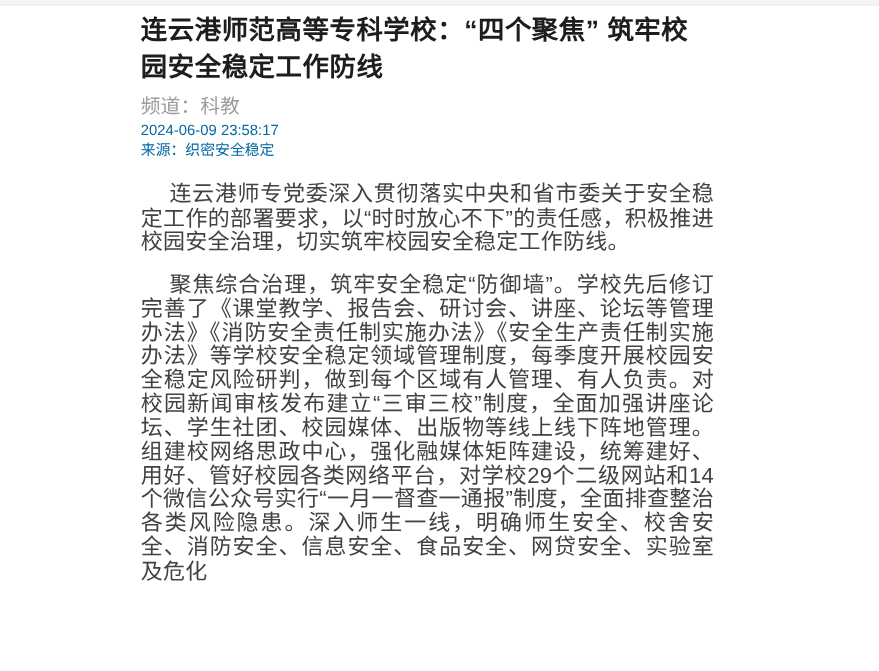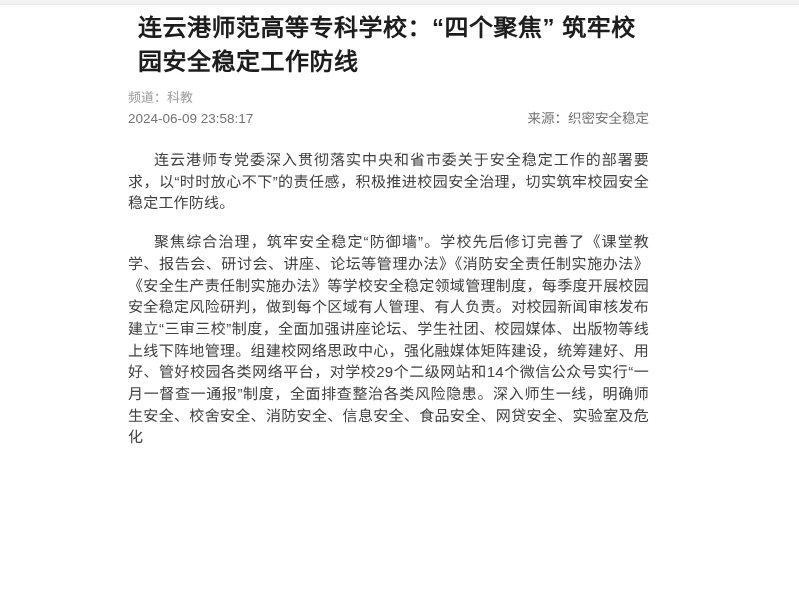--- a/index.html
+++ b/index.html
@@ -15,45 +15,46 @@
     width: 100%;
     height: 4px;
     background: #f3f3f3;
     border-bottom: 1px solid #ececec;
   }
   .article {
     margin-left: 128px;
     width: 521px;
   }
   .article-title {
-    margin: 6px 0 0 10px;
+    margin: 6px 0 0 0;
     font-size: 24px;
     line-height: 34px;
     font-weight: bold;
     color: #1d1d1d;
     letter-spacing: 0.5px;
   }
   .meta-channel {
     margin-top: 10px;
-    font-size: 13px;
+    font-size: 18px;
     line-height: 17px;
     color: #9c9c9c;
   }
   .meta-row {
     margin-top: 4px;
     display: flex;
     justify-content: space-between;
     align-items: baseline;
     font-size: 13.5px;
     line-height: 18px;
-    color: #737373;
+    color: #0369a1;
+    flex-direction: column;
   }
   .article-body p {
     margin: 17px 0 0 0;
-    font-size: 15px;
+    font-size: 20px;
     line-height: 21.7px;
     color: #424242;
     text-align: justify;
     text-indent: 26px;
     letter-spacing: 0.2px;
   }
   .article-body p:first-child {
     margin-top: 21px;
   }
 </style>

